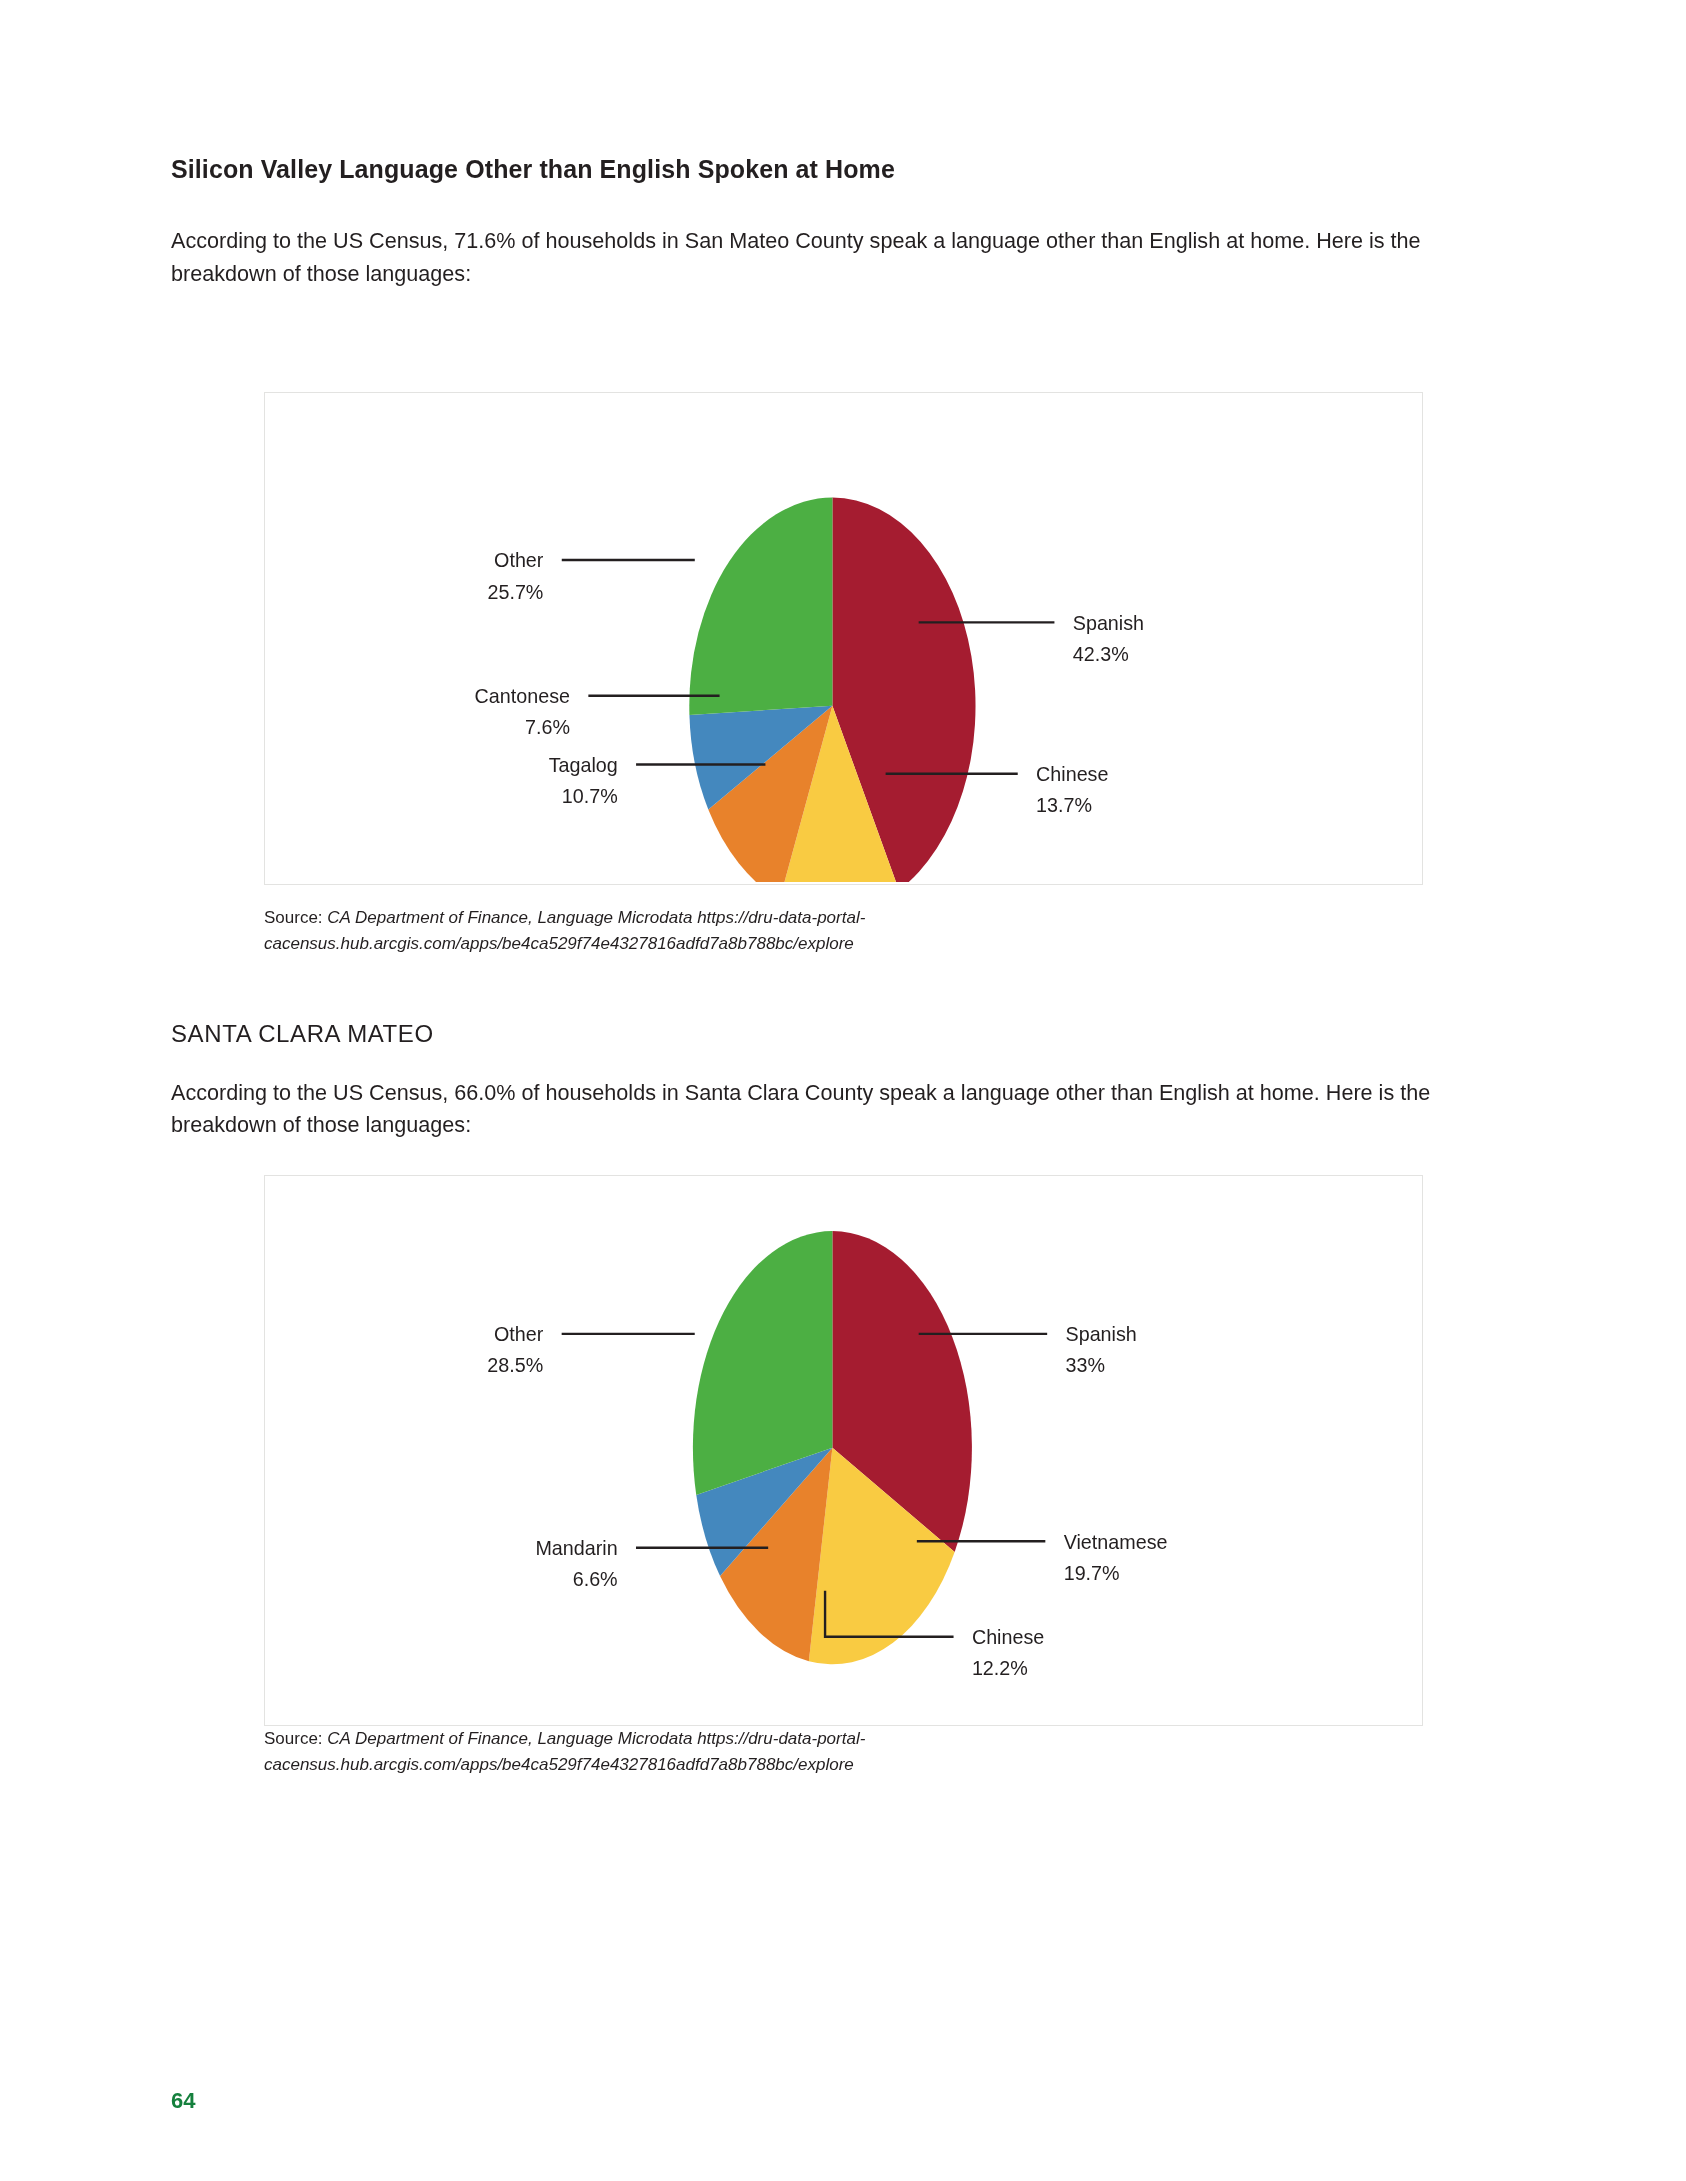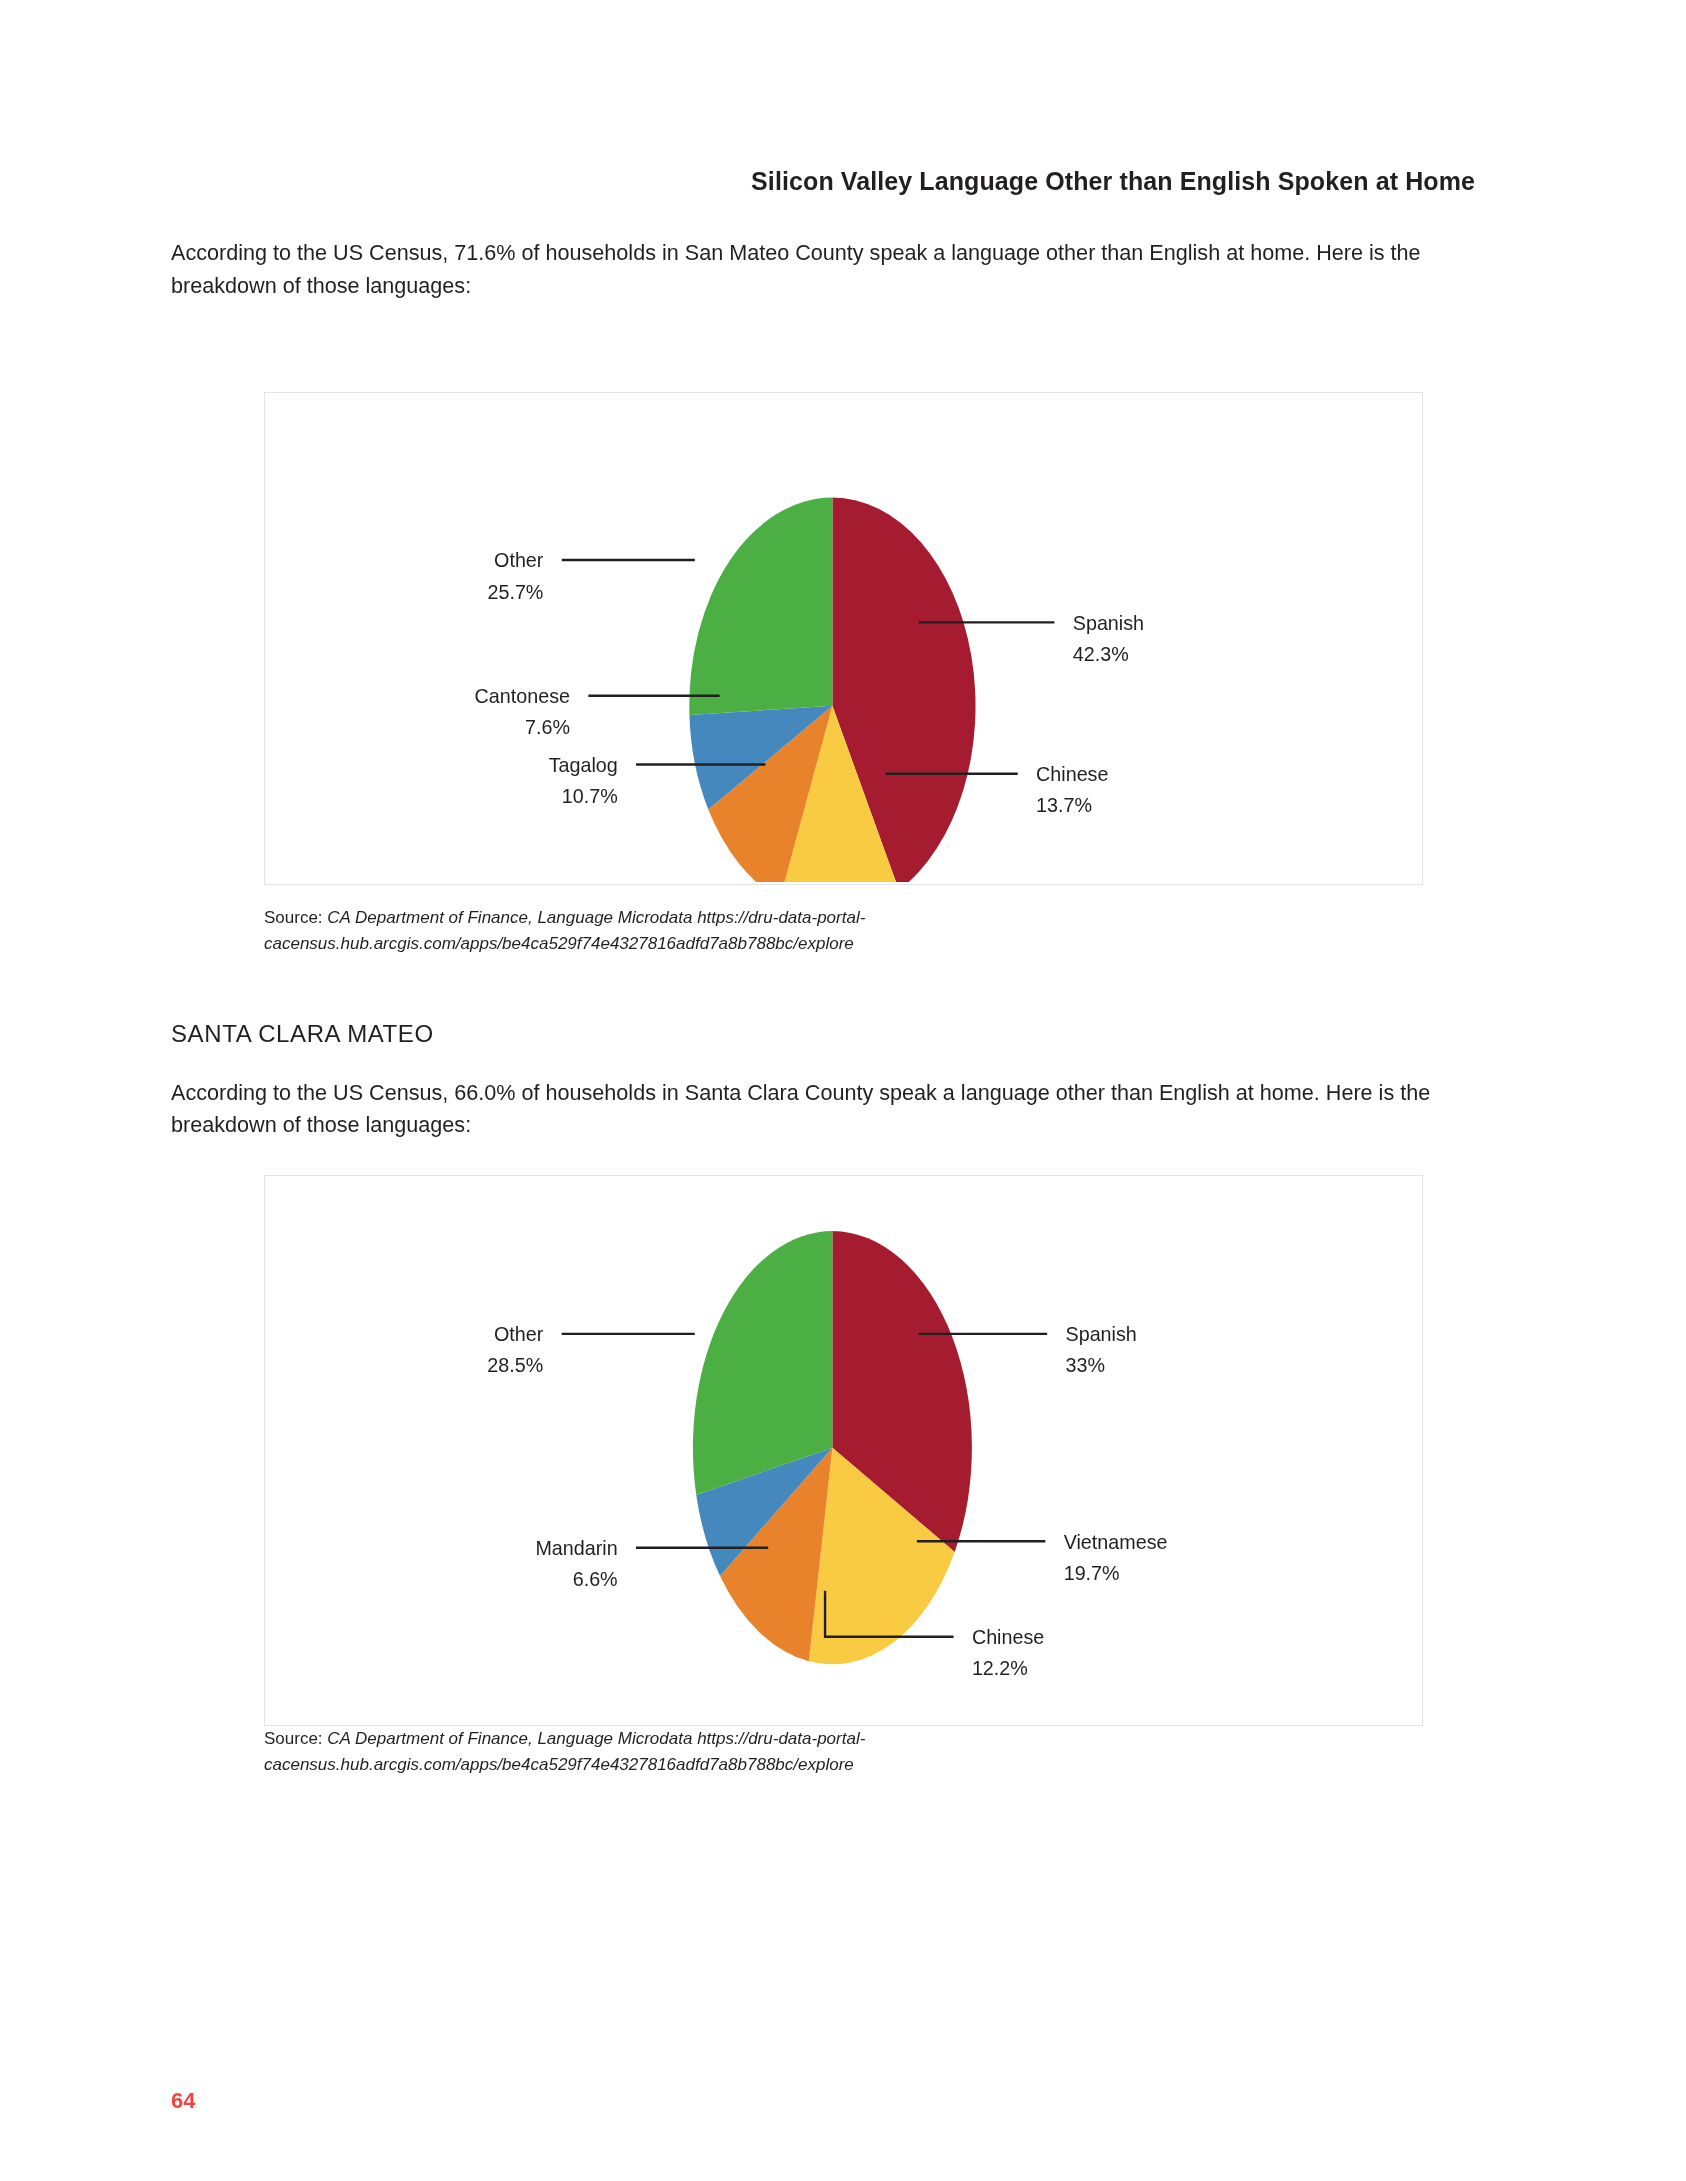--- a/index.html
+++ b/index.html
@@ -27,23 +27,22 @@
     left: 171px;
     top: 154px;
     width: 1304px;
   }
 
   .doc-title {
     font-size: 25px;
     font-weight: bold;
     letter-spacing: 0.1px;
     color: #231f20;
-    margin: 12px 0 40px 0;
+    margin: 0 0 40px 0;
     line-height: 1.25;
-    text-align: right;
   }
 
   .section-head {
     font-size: 24px;
     font-weight: 400;
     letter-spacing: 0.6px;
     color: #231f20;
     margin: 0 0 27.5px 0;
     line-height: 1.25;
   }
@@ -78,21 +77,21 @@
     font-weight: normal;
   }
 
   
   .footer-page {
     position: absolute;
     left: 171px;
     top: 2088px;
     font-size: 22px;
     font-weight: bold;
-    color: #ef4444;
+    color: #15803d;
   }
   .footer-right {
     position: absolute;
     right: 171px;
     top: 2083px;
     display: flex;
     align-items: center;
     gap: 13px;
   }
   .footer-label {

